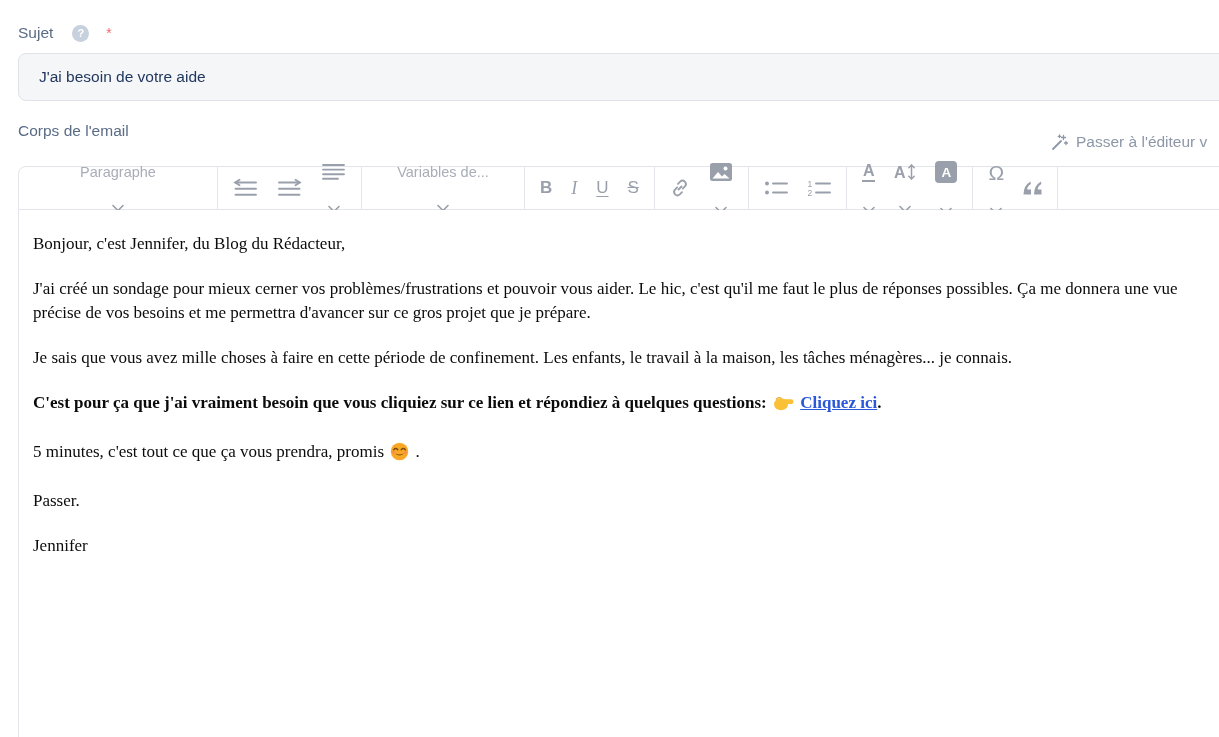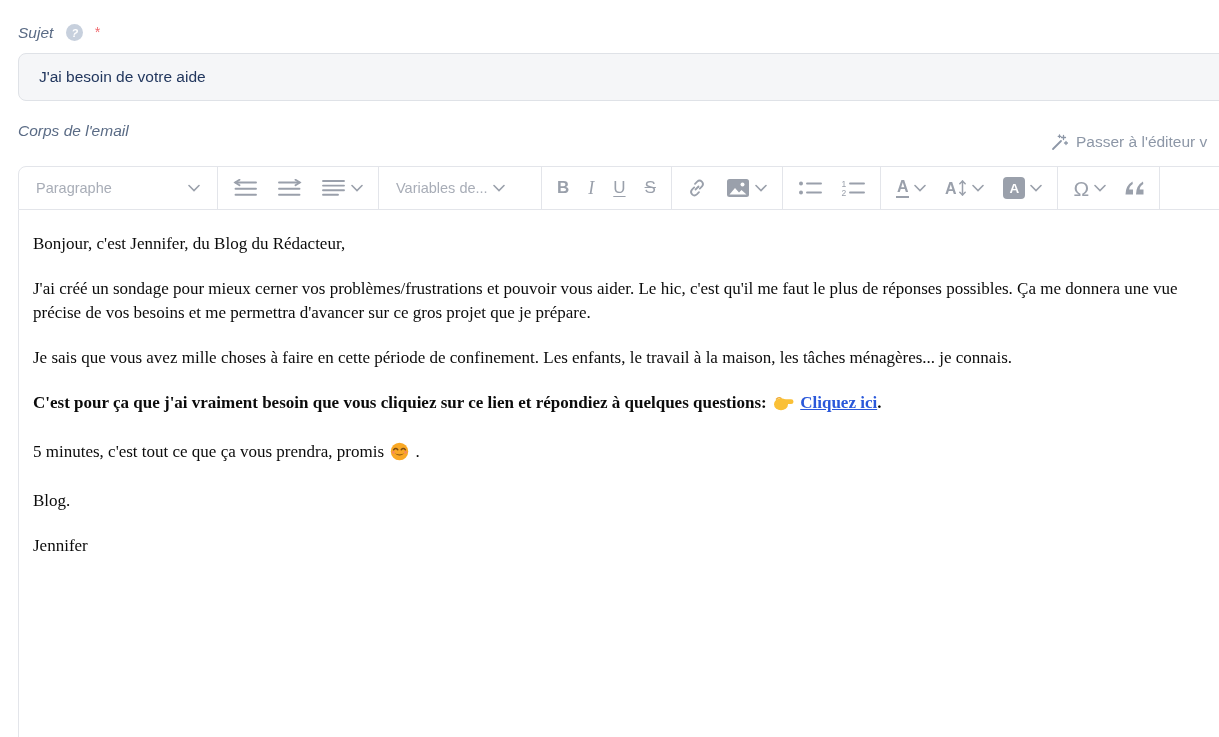--- a/index.html
+++ b/index.html
@@ -1,41 +1,41 @@
 <!DOCTYPE html>
 <html><head>
 <meta charset="utf-8">
 <style>
   * { margin:0; padding:0; box-sizing:border-box; }
   html,body { background:#fff; }
   body { font-family:"Liberation Sans", sans-serif; }
   .stage { position:relative; width:1219px; height:737px; overflow:hidden; background:#fff; }
 
   
-  .field-label-row { position:absolute; display:flex; gap:13px; color:#5a6b85; font-size:15.5px; font-weight:500;font-style:italic; }
+  .field-label-row { position:absolute; display:flex; align-items:center; gap:19px; color:#5a6b85; font-size:15.5px; font-weight:500; }
   .help-icon { width:17px; height:17px; border-radius:50%; background:#c7d0dd; color:#fff; font-size:11px; font-weight:700;
                display:inline-flex; align-items:center; justify-content:center; cursor:pointer; }
   .required { color:#f0696e; font-size:14px; margin-left:-2px; }
 
   
   .subject-input { position:absolute; top:53px; left:18px; right:-8px; height:48px; background:#f5f6f8;
                    border:1px solid #dfe2e7; border-radius:8px; padding:0 20px; font-size:15.5px; color:#22375e;
                    font-family:"Liberation Sans", sans-serif; outline:none; }
 
   
   .switch-editor { position:absolute; top:133px; left:1051px; display:flex; align-items:center; gap:8px;
                    color:#8d97a7; font-size:15.5px; white-space:nowrap; cursor:pointer;text-align:center; }
 
   
   .toolbar { position:absolute; top:166px; left:18px; right:-8px; height:44px; background:#fff;
              border:1px solid #e3e5ea; border-radius:8px 8px 0 0; display:flex; align-items:stretch; }
   .tb-sep { width:1px; background:#e3e5ea; flex:0 0 1px; }
   .tb-group { display:flex; align-items:center; gap:19px; padding:0 15px; }
   .tb-btn { display:inline-flex; align-items:center; justify-content:center; color:#9aa0ab; cursor:pointer; background:none; border:none; }
-  .tb-combo { display:inline-flex; align-items:center; gap:5px; cursor:pointer; color:#9aa0ab; }
+  .tb-combo { display:inline-flex; align-items:center; gap:24px; cursor:pointer; color:#9aa0ab;flex-direction:column; }
   .tb-dropdown-text { color:#a8adb7; font-size:14.5px; }
   .dd-paragraph { width:168px; justify-content:space-between; padding:0 2px; }
   .dd-variables { width:132px; justify-content:flex-start; padding:0 2px; }
   .tb-letter { font-size:17px; color:#9aa0ab; font-family:"Liberation Sans", sans-serif; }
   .b-bold { font-weight:700; }
   .i-italic { font-style:italic; font-family:"Liberation Serif", serif; font-size:18px; }
   .u-underline { text-decoration:underline; text-underline-offset:3px; }
   .s-strike { text-decoration:line-through; }
   .a-underline { font-size:16px; font-weight:600; color:#9aa0ab; border-bottom:2.5px solid #9aa0ab; padding:0 1px 1px; line-height:1; }
   .a-box { width:22px; height:22px; border-radius:4px; background:#9aa0ab; color:#fff; font-weight:700; font-size:13.5px;
@@ -283,17 +283,17 @@
             <path d="M3 7.5 Q5.5 4.5 8.5 6.5" stroke="#f0a92e" stroke-width="1.2" fill="none"></path>
           </svg></span> <a class="body-link">Cliquez ici</a><span class="bold">.</span></p>
     <p><span>5 minutes, c'est tout ce que ça vous prendra, promis </span><span class="emoji"><svg width="19" height="19" viewBox="0 0 20 20">
             <circle cx="10" cy="10" r="9.2" fill="#f9a825"></circle>
             <path d="M3.8 8.2 Q6 5.6 8.2 8.2" stroke="#7a4a12" stroke-width="1.5" fill="none" stroke-linecap="round"></path>
             <path d="M11.8 8.2 Q14 5.6 16.2 8.2" stroke="#7a4a12" stroke-width="1.5" fill="none" stroke-linecap="round"></path>
             <path d="M5 11.8 Q10 16.8 15 11.8 Q10 14.4 5 11.8 Z" fill="#7a4a12"></path>
             <circle cx="3.6" cy="11" r="1.4" fill="#f4826b" opacity="0.85"></circle>
             <circle cx="16.4" cy="11" r="1.4" fill="#f4826b" opacity="0.85"></circle>
           </svg></span><span> .</span></p>
-    <p><span>Blog.</span></p>
+    <p><span>Passer.</span></p>
     <p><span>Jennifer</span></p>
   </div>
 
 </div>
 
 </body></html>

